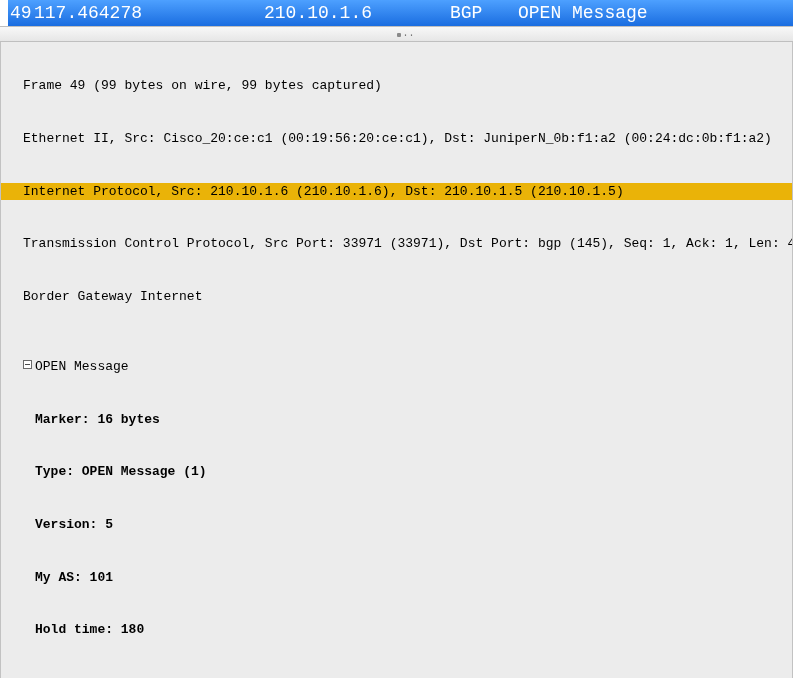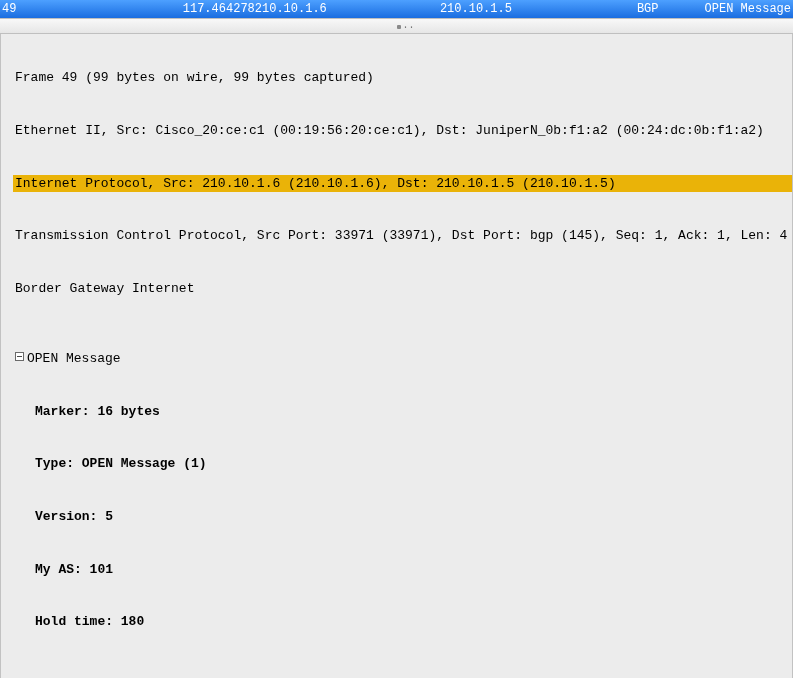--- a/index.html
+++ b/index.html
@@ -10,24 +10,25 @@
     font-size: 13px;
     line-height: 1.35;
     background: #ffffff;
     color: #000000;
     width: 793px;
   }
   .packet-header {
     background: linear-gradient(#4da0ff, #1a6de0);
     color: #ffffff;
     font-family: "Courier New", Courier, monospace;
-    font-size: 12px;
+    font-size: 18px;
     padding: 1px 2px;
     display: flex;
     white-space: pre;
+    margin-left: 8px;
   }
   .packet-header span { display: inline-block; }
   .scroll-strip {
     height: 16px;
     background: linear-gradient(#f8f8f8, #e6e6e6);
     border: 1px solid #bfbfbf;
     border-left: none;
     border-right: none;
     position: relative;
   }
@@ -72,31 +73,30 @@
     margin-right: 3px;
     vertical-align: 1px;
     position: relative;
   }
   .toggle::before {
     content: "";
     position: absolute;
     left: 1px; right: 1px; top: 3px;
     border-top: 1px solid #4a4a4a;
   }
-  .indent-0 { padding-left: 2px; margin-left: 12px; }
+  .indent-0 { padding-left: 22px; }
   .txt-indent-1 { padding-left: 34px; font-weight: bold; }
 </style>
 </head>
 <body>
 
 <div class="packet-header">
   <span style="width:24px;">49</span>
-  <span style="width:230px;text-align:right;">117.464278</span>
+  <span style="width:230px;">117.464278</span>
   <span style="width:186px;">210.10.1.6</span>
-  <span style="width:198px;">210.10.1.5</span>
   <span style="width:68px;">BGP</span>
   <span>OPEN Message</span>
 </div>
 
 <div class="scroll-strip">
   <span class="scroll-label">...</span>
 </div>
 
 <div class="tree-pane">
   <div class="line indent-0">Frame 49 (99 bytes on wire, 99 bytes captured)</div>

